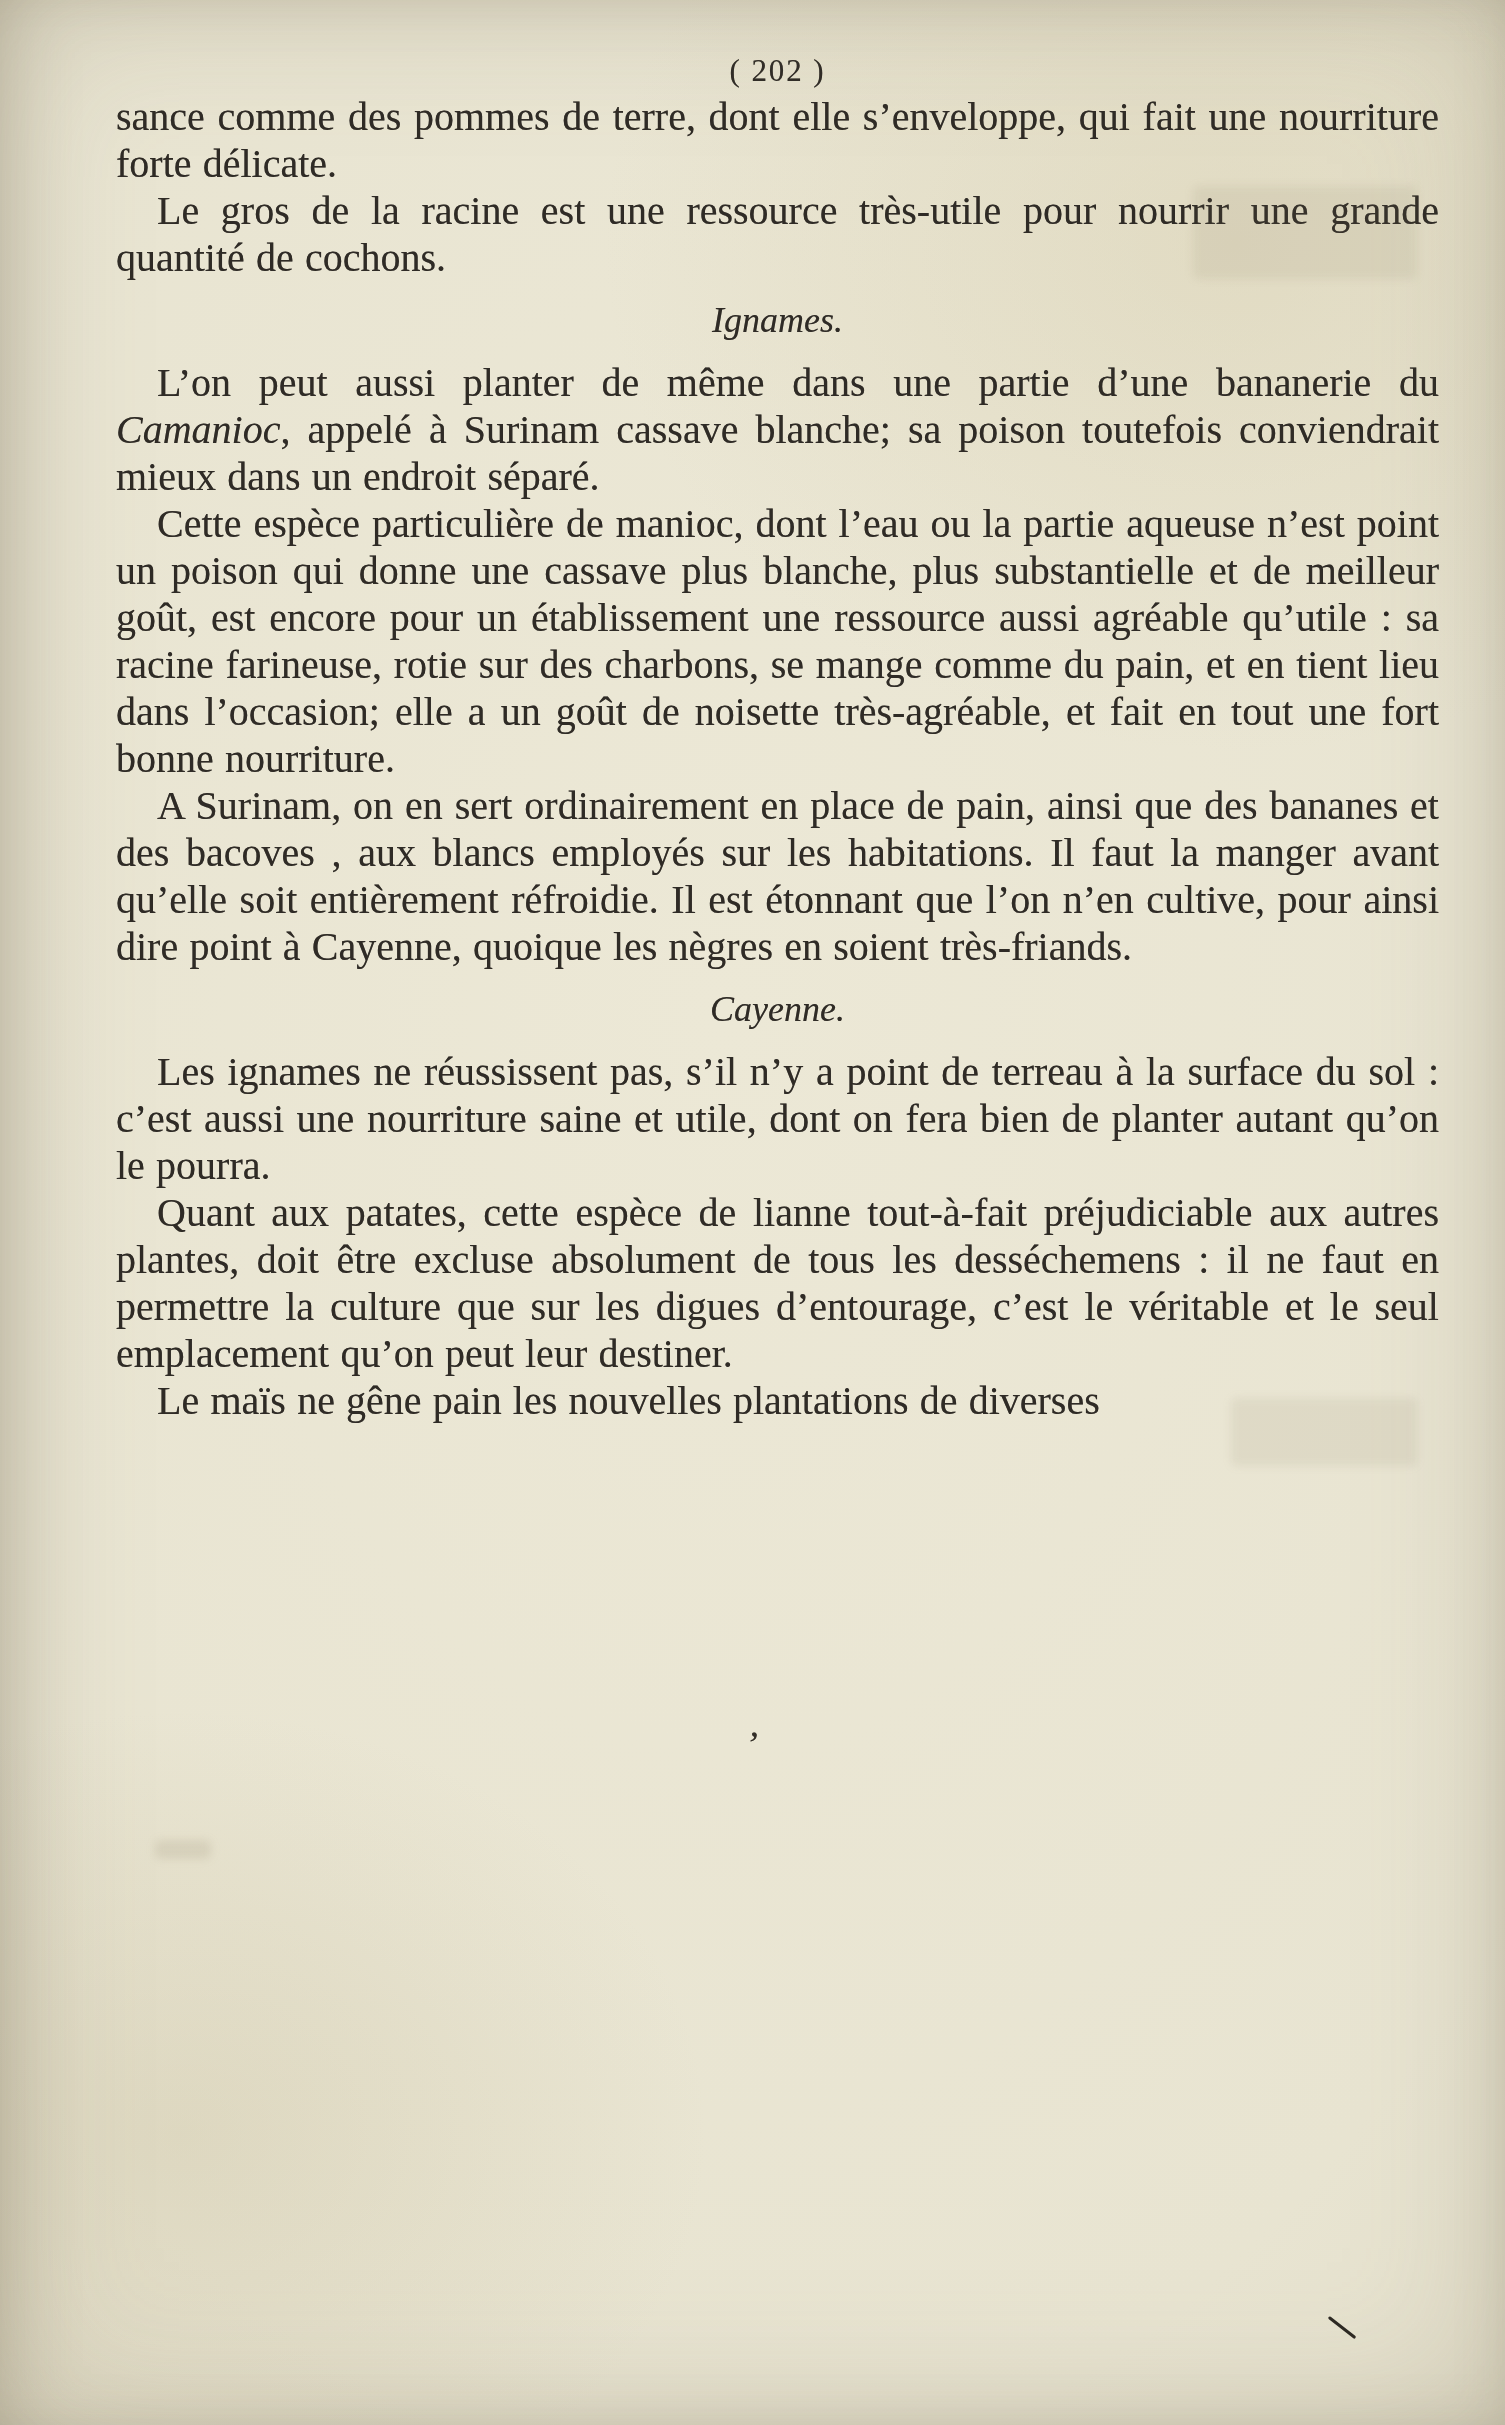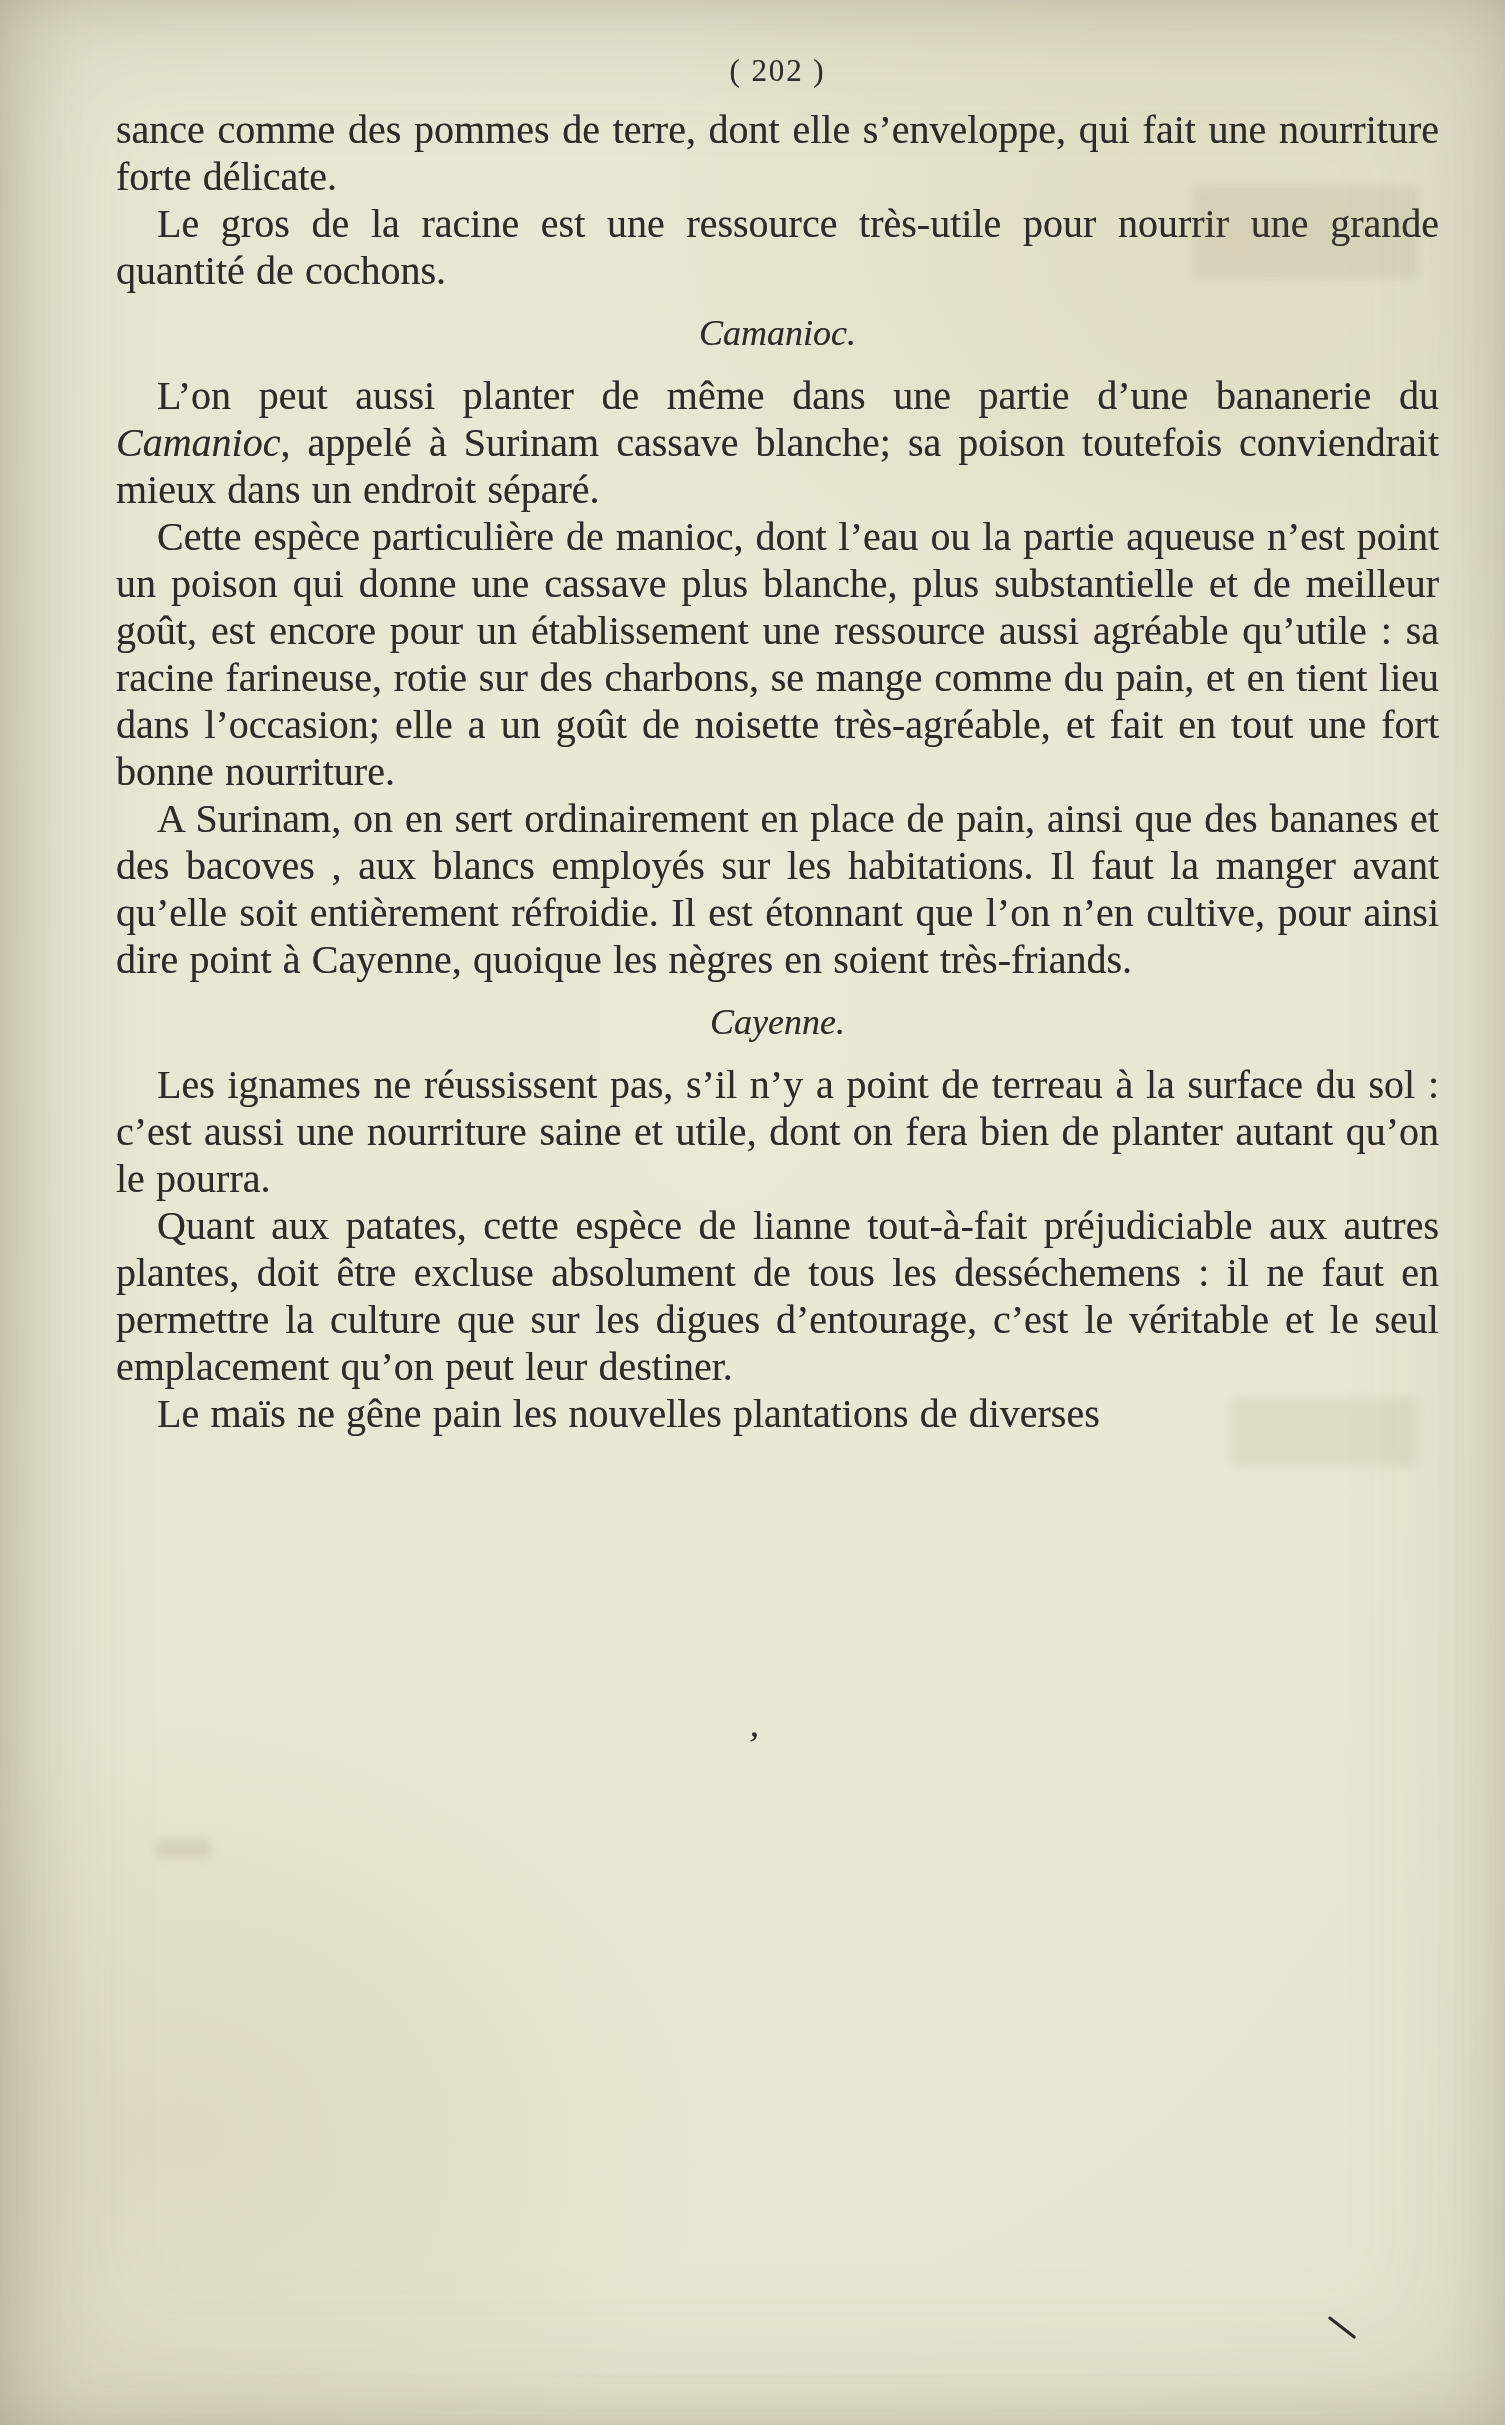--- a/index.html
+++ b/index.html
@@ -30,21 +30,21 @@
     position: absolute;
     left: 116px;
     top: 53px;
     width: 1323px;
   }
   .page-number {
     text-align: center;
     font-size: 31px;
     line-height: 35px;
     letter-spacing: 1.9px;
-    margin-bottom: 18px;
+    margin-bottom: 5px;
     text-shadow: 0 0 0.6px rgba(47,43,38,0.5);
   }
   .para {
     font-size: 40px;
     line-height: 47px;
     text-align: justify;
     text-indent: 41px;
     word-spacing: 1.2px;
     text-shadow: 0 0 0.6px rgba(47,43,38,0.55);
   }
@@ -96,21 +96,21 @@
 <div class="sheet">
 
   <div class="text-block">
 
     <div class="page-number">( 202 )</div>
 
     <p class="para no-indent">sance comme des pommes de terre, dont elle s’enveloppe, qui fait une nourriture forte délicate.</p>
 
     <p class="para">Le gros de la racine est une ressource très-utile pour nourrir une grande quantité de cochons.</p>
 
-    <div class="heading">Camanioc.</div>
+    <div class="heading">Ignames.</div>
 
     <p class="para"><span>L’on peut aussi planter de même dans une partie d’une bananerie du </span><span class="italic">Camanioc</span><span>, appelé à Surinam cassave blanche; sa poison toutefois conviendrait mieux dans un endroit séparé.</span></p>
 
     <p class="para">Cette espèce particulière de manioc, dont l’eau ou la partie aqueuse n’est point un poison qui donne une cassave plus blanche, plus substantielle et de meilleur goût, est encore pour un établissement une ressource aussi agréable qu’utile : sa racine farineuse, rotie sur des charbons, se mange comme du pain, et en tient lieu dans l’occasion; elle a un goût de noisette très-agréable, et fait en tout une fort bonne nourriture.</p>
 
     <p class="para">A Surinam, on en sert ordinairement en place de pain, ainsi que des bananes et des bacoves , aux blancs employés sur les habitations. Il faut la manger avant qu’elle soit entièrement réfroidie. Il est étonnant que l’on n’en cultive, pour ainsi dire point à Cayenne, quoique les nègres en soient très-friands.</p>
 
     <div class="heading">Cayenne.</div>
 
     <p class="para">Les ignames ne réussissent pas, s’il n’y a point de terreau à la surface du sol : c’est aussi une nourriture saine et utile, dont on fera bien de planter autant qu’on le pourra.</p>

